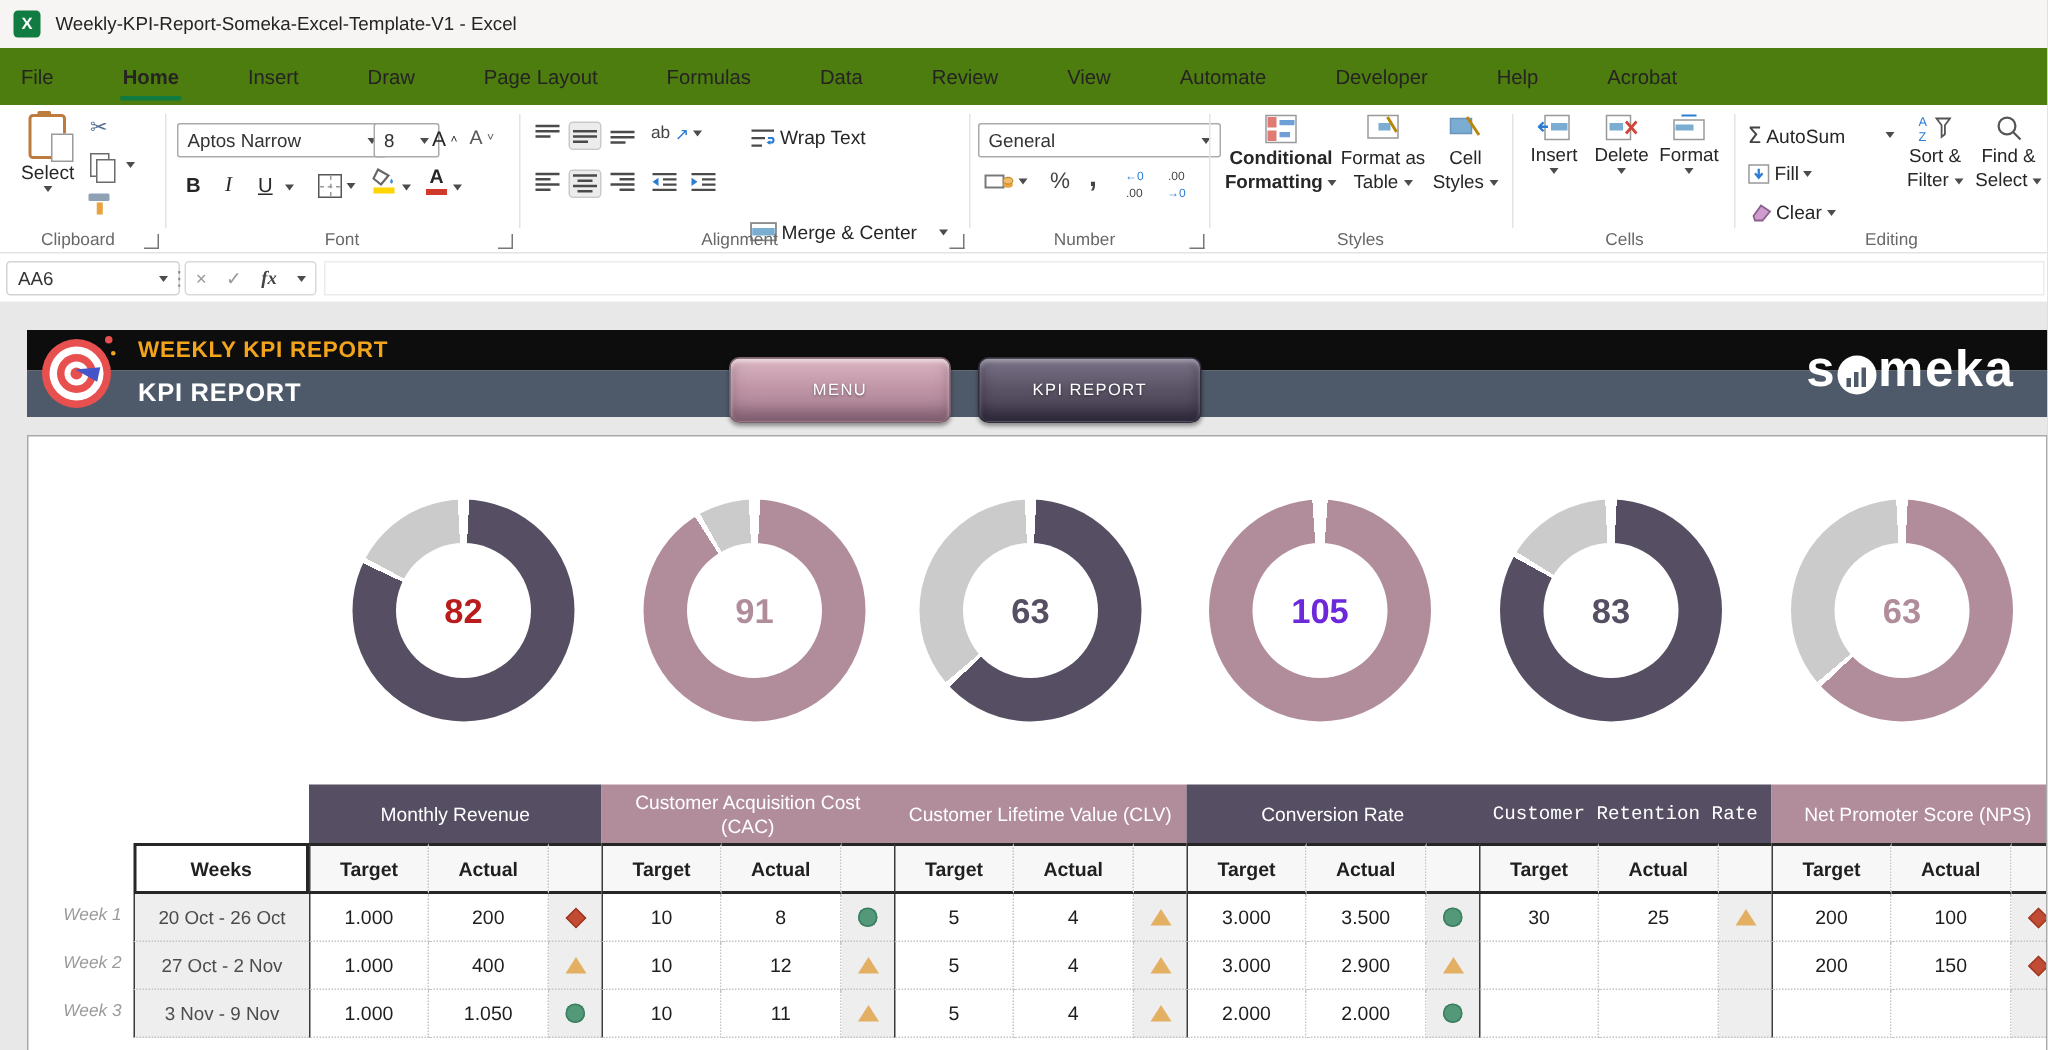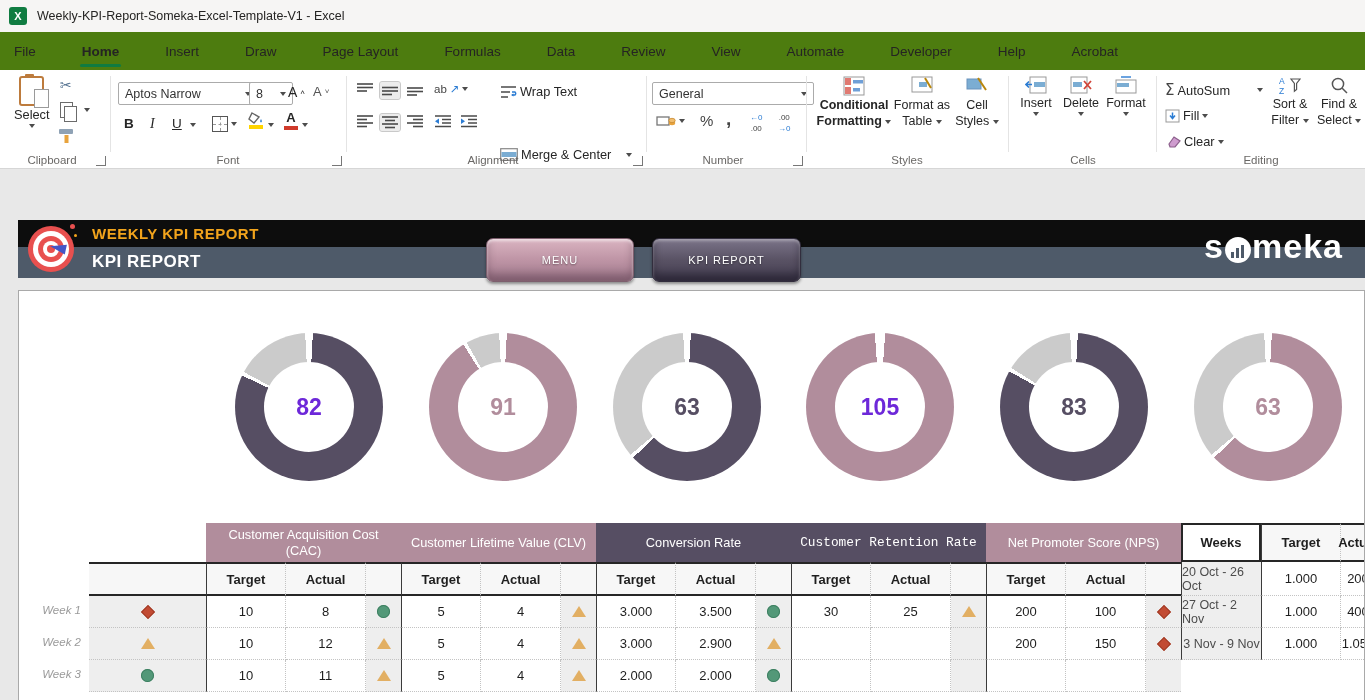--- a/index.html
+++ b/index.html
@@ -431,20 +431,34 @@
       <svg width="19" height="19" viewBox="0 0 19 19">
         <circle cx="8" cy="8" r="5.6" fill="none" stroke="#555" stroke-width="1.5"></circle>
         <line x1="12.2" y1="12.2" x2="17" y2="17" stroke="#555" stroke-width="1.5"></line>
       </svg>
       <span>Find &amp;</span>
       <span><span>Select</span> <span class="chv"></span></span>
     </div>
     <span class="glabel" style="left:1157px;width:208px;">Editing</span>
   </div>
 
+  <div class="frow">
+    <div class="namebox">
+      <span>AA6</span>
+      <span class="chv"></span>
+    </div>
+    <span class="fxdots">⋮</span>
+    <div class="fxbox">
+      <span>×</span>
+      <span>✓</span>
+      <span class="fxit">fx</span>
+      <span class="chv"></span>
+    </div>
+    <div class="finput"></div>
+  </div>
 
   <div class="band">
     <div class="band-black"></div>
     <div class="band-slate"></div>
     <div class="klogo">
       <span class="ring" style="left:2px;top:4px;width:46px;height:46px;background:#e8504f;"></span>
       <span class="ring" style="left:7px;top:9px;width:36px;height:36px;background:#ffffff;"></span>
       <span class="ring" style="left:12px;top:14px;width:26px;height:26px;background:#e8504f;"></span>
       <span class="ring" style="left:17px;top:19px;width:16px;height:16px;background:#ffffff;"></span>
       <span class="ring" style="left:21px;top:23px;width:8px;height:8px;background:#e8504f;"></span>
@@ -468,21 +482,21 @@
           <i style="left:16px;height:13px;"></i>
         </span>
         <span>meka</span>
     </div>
   </div>
 
   <div class="panel">
     <div id="donuts">
         <div class="donut" style="left: 216px; background: conic-gradient(rgb(255, 255, 255) 0deg, rgb(255, 255, 255) 3deg, rgb(86, 78, 99) 3deg, rgb(86, 78, 99) 295.2deg, rgb(255, 255, 255) 295.2deg, rgb(255, 255, 255) 298.2deg, rgb(203, 203, 203) 298.2deg, rgb(203, 203, 203) 357deg, rgb(255, 255, 255) 357deg, rgb(255, 255, 255) 360deg);">
           <div class="hole">
-            <span class="dval" style="color: #6d28d9;">82</span>
+            <span class="dval" style="color: #b91c1c;">82</span>
           </div>
         </div>
         <div class="donut" style="left: 410px; background: conic-gradient(rgb(255, 255, 255) 0deg, rgb(255, 255, 255) 3deg, rgb(177, 141, 156) 3deg, rgb(177, 141, 156) 327.6deg, rgb(255, 255, 255) 327.6deg, rgb(255, 255, 255) 330.6deg, rgb(203, 203, 203) 330.6deg, rgb(203, 203, 203) 357deg, rgb(255, 255, 255) 357deg, rgb(255, 255, 255) 360deg);">
           <div class="hole">
             <span class="dval" style="color: rgb(177, 141, 156);">91</span>
           </div>
         </div>
         <div class="donut" style="left: 594px; background: conic-gradient(rgb(255, 255, 255) 0deg, rgb(255, 255, 255) 3deg, rgb(86, 78, 99) 3deg, rgb(86, 78, 99) 226.8deg, rgb(255, 255, 255) 226.8deg, rgb(255, 255, 255) 229.8deg, rgb(203, 203, 203) 229.8deg, rgb(203, 203, 203) 357deg, rgb(255, 255, 255) 357deg, rgb(255, 255, 255) 360deg);">
           <div class="hole">
             <span class="dval" style="color: rgb(86, 78, 99);">63</span>
@@ -499,20 +513,21 @@
           </div>
         </div>
         <div class="donut" style="left: 1175px; background: conic-gradient(rgb(255, 255, 255) 0deg, rgb(255, 255, 255) 3deg, rgb(177, 141, 156) 3deg, rgb(177, 141, 156) 226.8deg, rgb(255, 255, 255) 226.8deg, rgb(255, 255, 255) 229.8deg, rgb(203, 203, 203) 229.8deg, rgb(203, 203, 203) 357deg, rgb(255, 255, 255) 357deg, rgb(255, 255, 255) 360deg);">
           <div class="hole">
             <span class="dval" style="color: rgb(177, 141, 156);">63</span>
           </div>
         </div>
       </div>
     <div id="kpi">
         <div class="tc corner"></div>
+        <div class="tc ghead g-dark" style="grid-column: span 3;">Monthly Revenue</div>
         <div class="tc ghead g-mauve" style="grid-column: span 3;">Customer Acquisition Cost (CAC)</div>
         <div class="tc ghead g-mauve" style="grid-column: span 3;">Customer Lifetime Value (CLV)</div>
         <div class="tc ghead g-dark" style="grid-column: span 3;">Conversion Rate</div>
         <div class="tc ghead g-dark" style="grid-column: span 3; font-family: Liberation Mono, monospace;">Customer Retention Rate</div>
         <div class="tc ghead g-mauve" style="grid-column: span 3;">Net Promoter Score (NPS)</div>
         <div class="tc sub wh">Weeks</div>
         <div class="tc sub gs dr">Target</div>
         <div class="tc sub dr">Actual</div>
         <div class="tc sub"></div>
         <div class="tc sub gs dr">Target</div>

